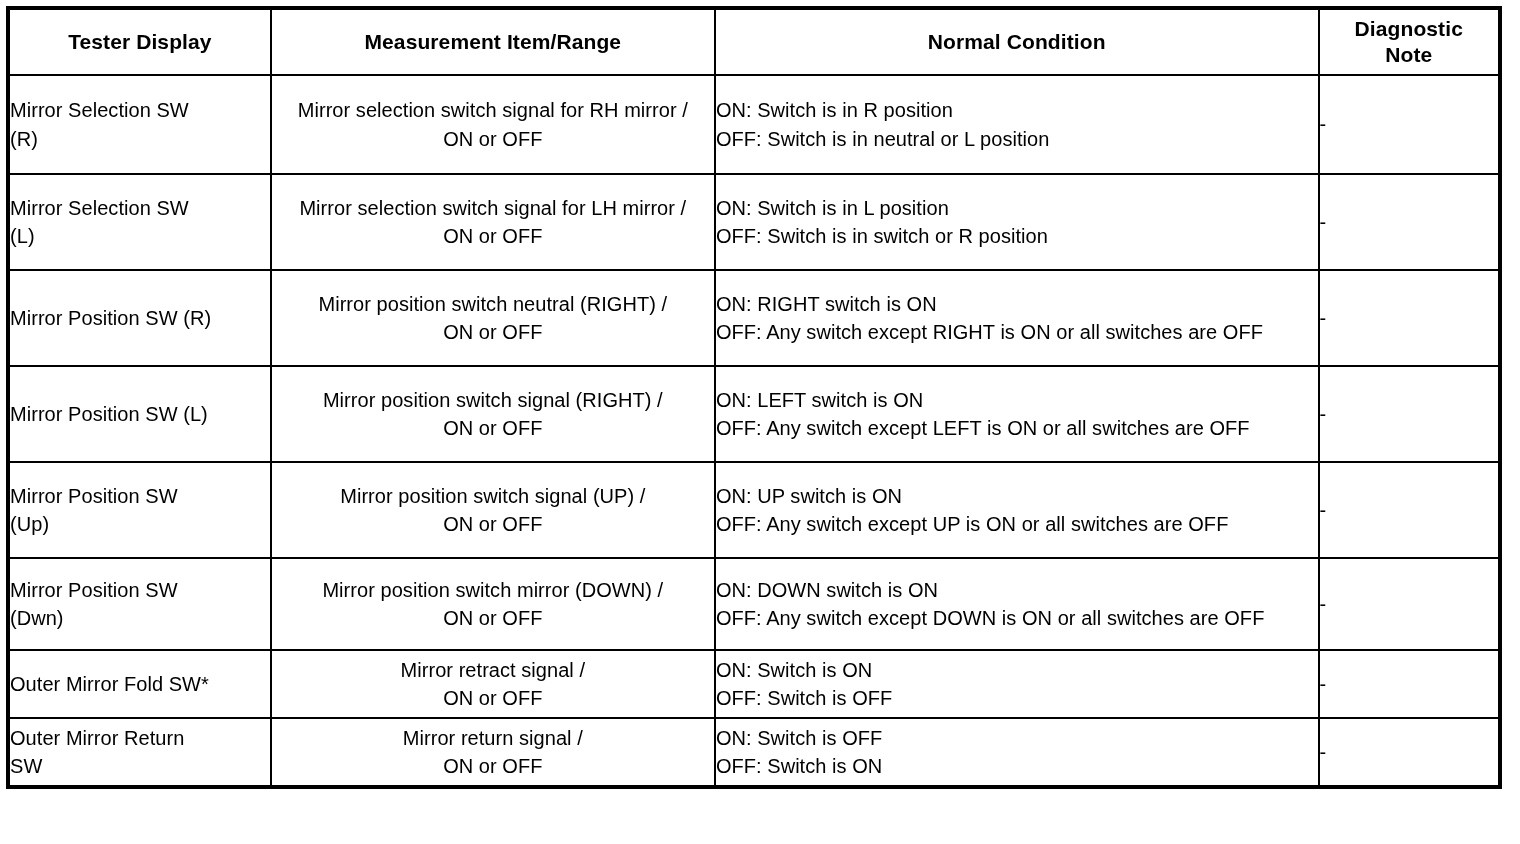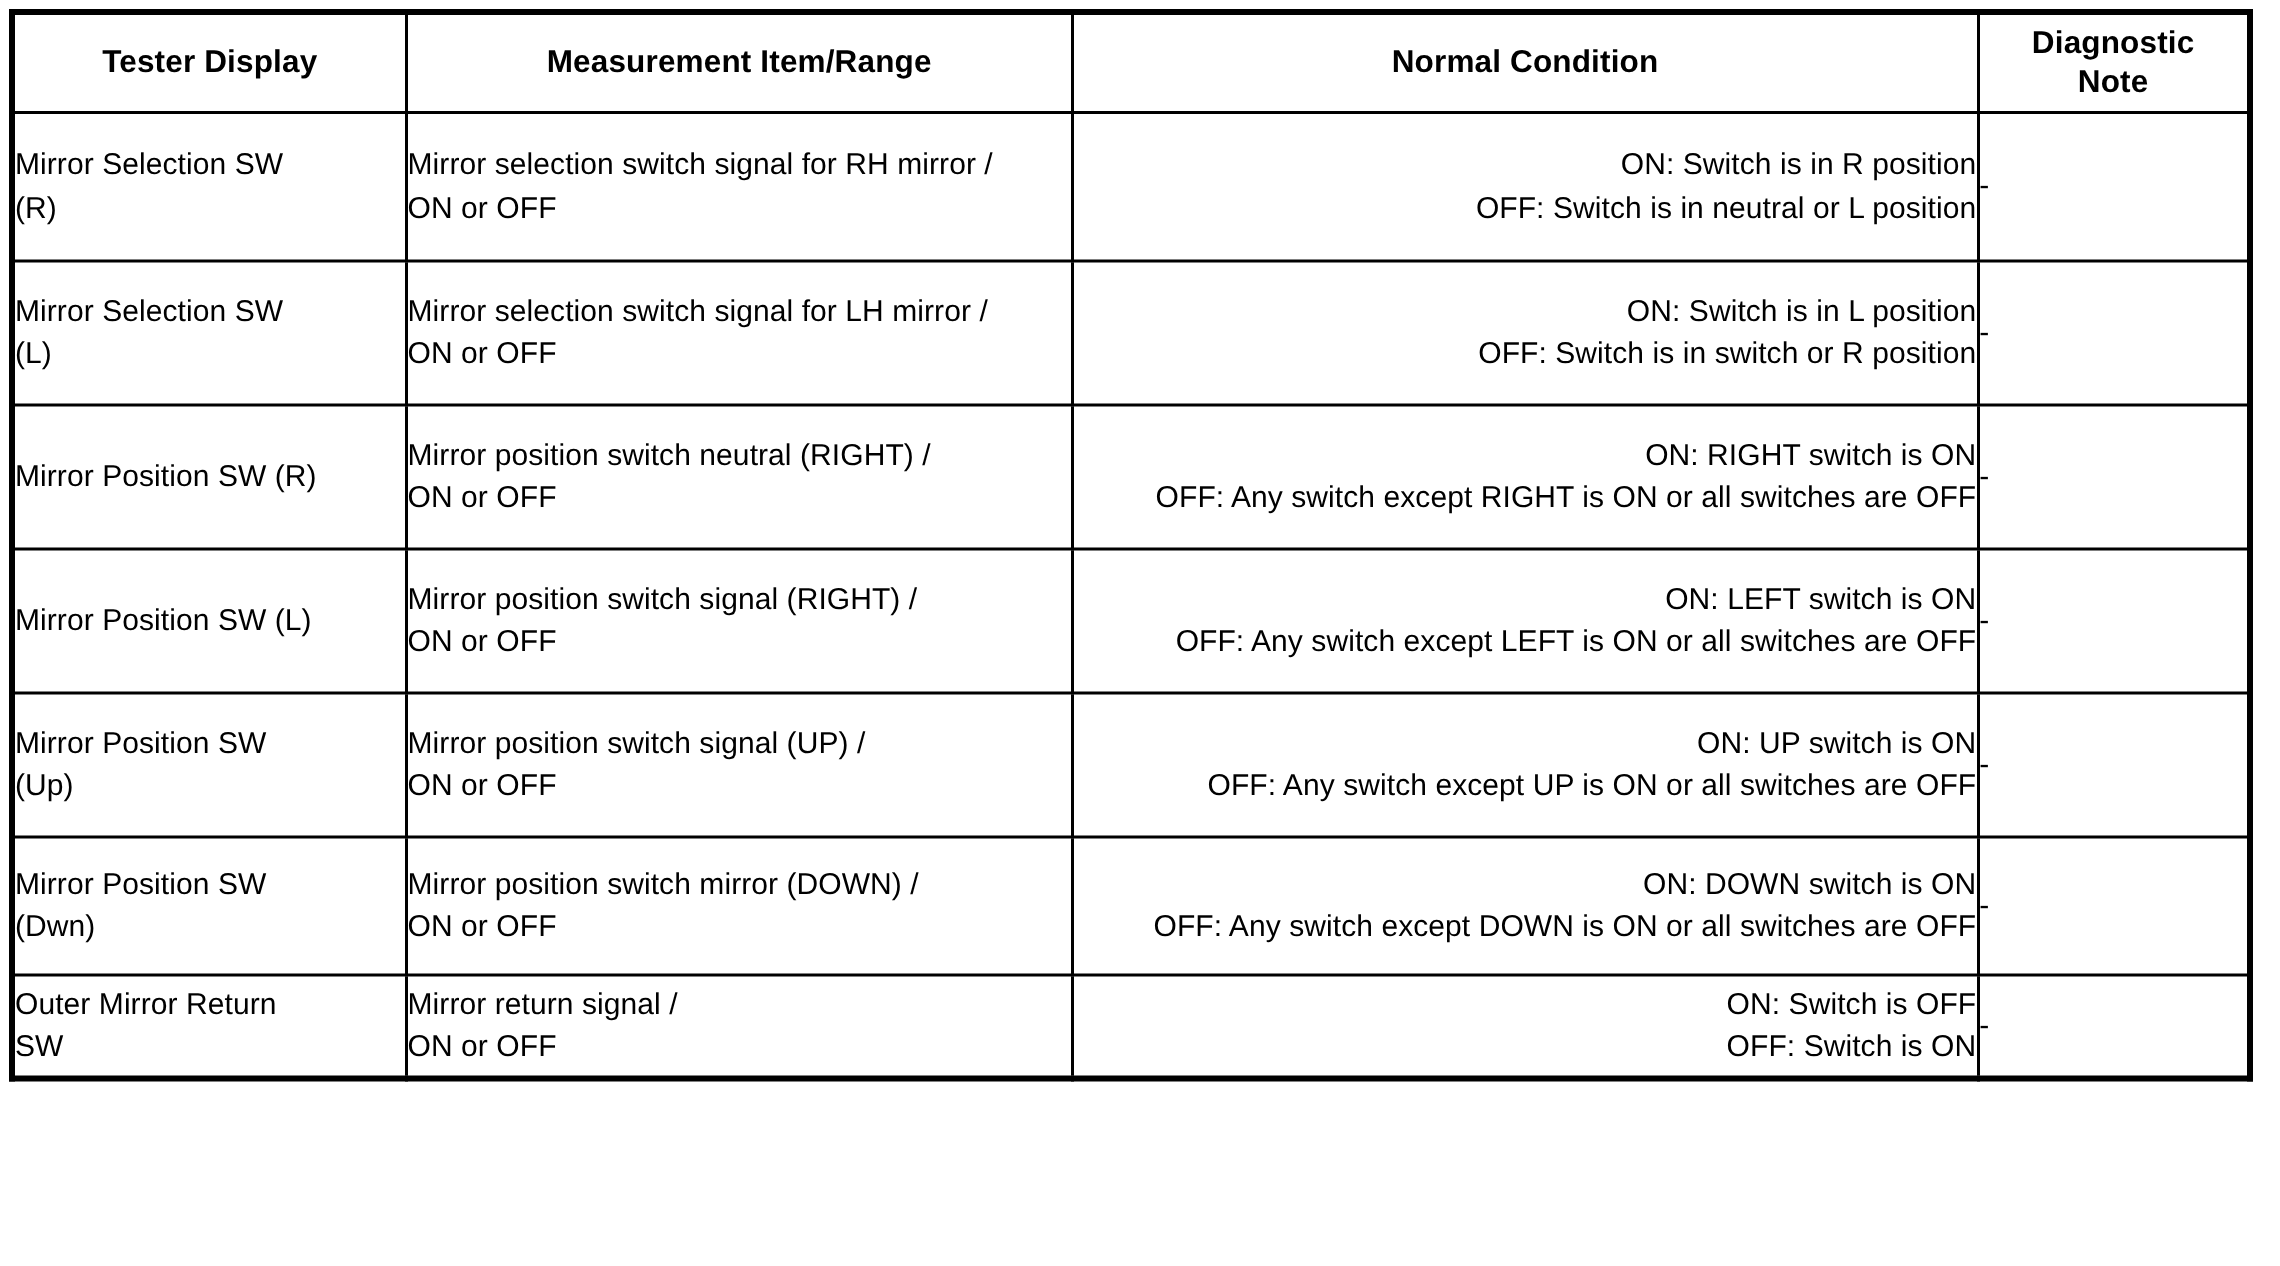--- a/index.html
+++ b/index.html
@@ -65,24 +65,24 @@
     line-height: 1.42;
     letter-spacing: 0.05px;
     white-space: pre-line;
   }
 
   td.col-tester {
     padding: 6px 8px 6px 10px;
   }
   td.col-measure {
     padding: 6px 8px 6px 11px;
+    text-align: center;
   }
   td.col-normal {
     padding: 6px 8px 6px 11px;
-    text-align: right;
   }
   td.col-note {
     padding: 6px 8px 6px 10px;
     text-align: left;
   }
 
   
   tr.r-h1 td { height: 97px; }
   tr.r-h2 td { height: 94px; }
   tr.r-h3 td { height: 94px; }
@@ -168,20 +168,28 @@
       <tr class="r-h6">
         <td class="col-tester">Mirror Position SW
 (Dwn)</td>
         <td class="col-measure">Mirror position switch mirror (DOWN) /
 ON or OFF</td>
         <td class="col-normal">ON: DOWN switch is ON
 OFF: Any switch except DOWN is ON or all switches are OFF</td>
         <td class="col-note">-</td>
       </tr>
 
+      <tr class="r-h7">
+        <td class="col-tester">Outer Mirror Fold SW*</td>
+        <td class="col-measure">Mirror retract signal /
+ON or OFF</td>
+        <td class="col-normal">ON: Switch is ON
+OFF: Switch is OFF</td>
+        <td class="col-note">-</td>
+      </tr>
 
       <tr class="r-h8">
         <td class="col-tester">Outer Mirror Return
 SW</td>
         <td class="col-measure">Mirror return signal /
 ON or OFF</td>
         <td class="col-normal">ON: Switch is OFF
 OFF: Switch is ON</td>
         <td class="col-note">-</td>
       </tr>

